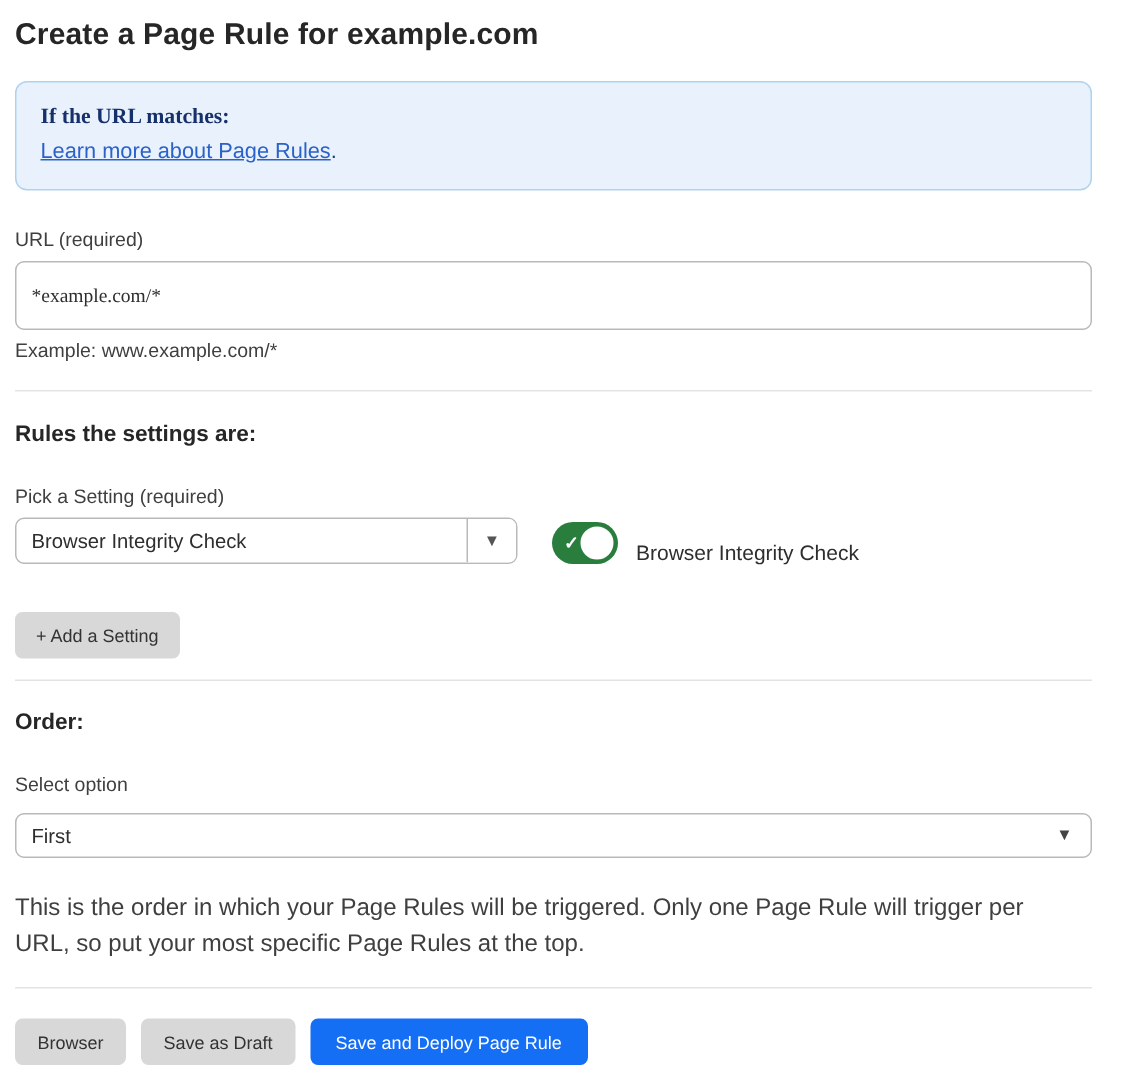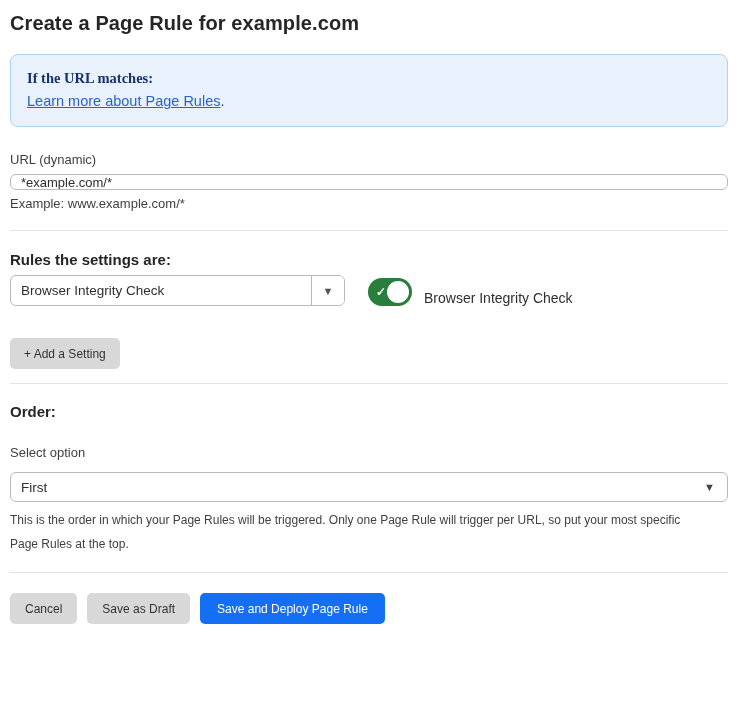--- a/index.html
+++ b/index.html
@@ -35,24 +35,24 @@
     color:var(--info-text);
     font-size:14.5px;
     line-height:23px;
   }
   .info-heading{font-weight:700;color:#16306b;font-family:Liberation Serif, serif;}
   .info-body{margin-top:1px;}
   .info-link{color:var(--link-blue);text-decoration:underline;cursor:pointer;}
 
   .field-label{margin-top:25px;font-size:13px;color:var(--text-label);}
   .text-input{
-    display:block;margin-top:7px;width:100%;height:16px;
+    display:block;margin-top:7px;width:100%;height:46px;
     border:1px solid var(--input-border);border-radius:6px;
     padding:0 10px;font-size:13px;color:#2e2e2e;
-    font-family:Liberation Sans, sans-serif;background:#fff;outline:none;
+    font-family:Liberation Serif, serif;background:#fff;outline:none;
   }
   .hint-text{margin-top:6px;font-size:13px;color:var(--text-label);}
 
   .divider{border:none;border-top:1px solid var(--divider);margin:0;}
   .divider.d1{margin-top:19px;}
   .divider.d2{margin-top:14px;}
   .divider.d3{margin-top:16px;}
 
   .section-heading{font-size:15px;font-weight:700;color:#262626;}
   .sec-settings{margin-top:20px;}
@@ -94,46 +94,47 @@
   .btn-blue{background:var(--accent-blue);color:#fff;padding:0 17px;}
 
   .order-select{
     margin-top:12px;width:100%;height:30px;background:#fff;
     border:1px solid var(--input-border);border-radius:6px;
     display:flex;align-items:center;cursor:pointer;
   }
   .order-select .select-value{padding-left:10px;}
   .order-select .inline-arrow{margin-left:auto;margin-right:12px;color:#444;font-size:11px;}
 
-  .help-text{margin-top:6px;font-size:12px;line-height:24px;color:var(--text-label);max-width:700px;}
+  .help-text{margin-top:22px;font-size:16px;line-height:24px;color:var(--text-label);max-width:700px;}
 
   .footer-row{margin-top:20px;display:flex;gap:10px;}
 </style>
 </head>
 <body>
 
 <div class="page">
 
   <h1 class="page-title">Create a Page Rule for example.com</h1>
 
   <div class="info-box">
     <div class="info-heading">If the URL matches:</div>
     <div>
       <a class="info-link">Learn more about Page Rules</a><span>.</span>
     </div>
   </div>
 
-  <div class="field-label">URL (dynamic)</div>
+  <div class="field-label">URL (required)</div>
   <input class="text-input" type="text" value="*example.com/*" style="">
   <div class="hint-text">Example: www.example.com/*</div>
 
   <hr class="divider d1">
 
   <h2 class="section-heading sec-settings">Rules the settings are:</h2>
 
+  <div class="field-label">Pick a Setting (required)</div>
 
   <div class="setting-row">
     <div class="select-box">
       <div class="select-value">Browser Integrity Check</div>
       <div class="select-arrow-seg">▼</div>
     </div>
     <div class="toggle">
       <span class="check">✓</span>
       <span class="knob"></span>
     </div>
@@ -151,18 +152,18 @@
   <div class="order-select">
     <div class="select-value">First</div>
     <div class="inline-arrow">▼</div>
   </div>
 
   <div class="help-text">This is the order in which your Page Rules will be triggered. Only one Page Rule will trigger per URL, so put your most specific Page Rules at the top.</div>
 
   <hr class="divider d3">
 
   <div class="footer-row">
-    <button class="btn btn-gray">Cancel</button>
+    <button class="btn btn-gray">Browser</button>
     <button class="btn btn-gray">Save as Draft</button>
     <button class="btn btn-blue">Save and Deploy Page Rule</button>
   </div>
 
 </div>
 
 </body></html>

